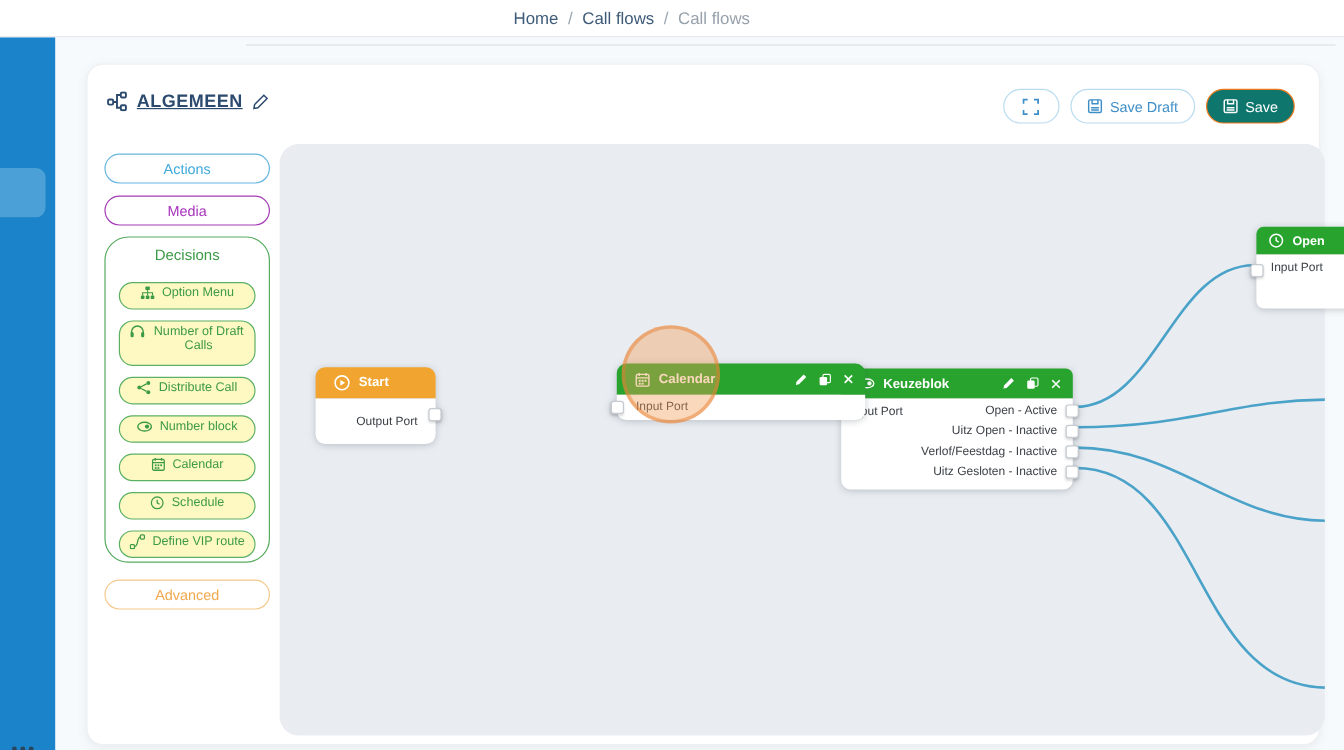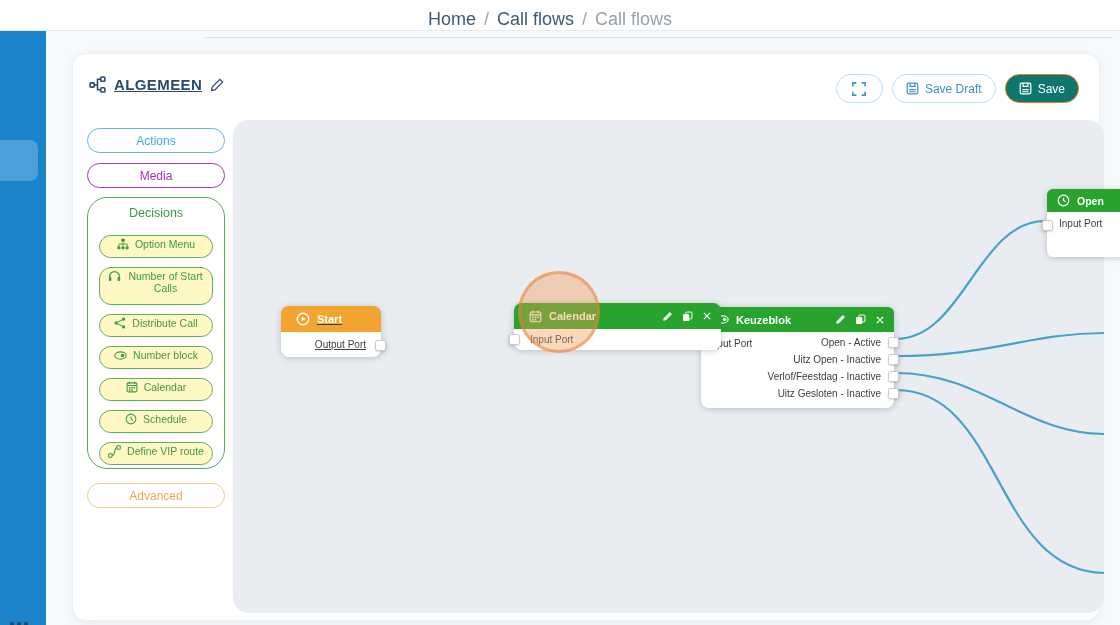--- a/index.html
+++ b/index.html
@@ -8,21 +8,21 @@
     position:relative; width:1120px; height:625px; overflow:hidden;
     background:#f7fafc; font-family:"Liberation Sans", sans-serif;
   }
   
   .topbar {
     position:absolute; left:0; top:0; width:1120px; height:31px;
     background:#ffffff; border-bottom:1px solid #e7eaee; z-index:20;
   }
   .breadcrumb {
     position:absolute; left:428px; top:0; height:30px;
-    display:flex; align-items:flex-end; gap:8px; font-size:18px;
+    display:flex; align-items:center; gap:8px; font-size:14px;
   }
   .breadcrumb a { color:#3d5a78; text-decoration:none; cursor:pointer; }
   .breadcrumb .sep { color:#9aa6b0; }
   .breadcrumb .current { color:#97a1ab; }
   .hairline {
     position:absolute; left:205px; top:37px; width:908px; height:1px;
     background:#c7ced4; opacity:.55; z-index:1;
   }
   
   .rail {
@@ -99,22 +99,22 @@
   .hdr-orange { background:#f1a42f; }
   .hdr-actions { margin-left:auto; display:flex; align-items:center; gap:9px; }
   .hdr-actions .icn { display:flex; cursor:pointer; }
   .node-body { background:#fff; border-radius:0 0 8px 8px; position:relative; }
   .port {
     position:absolute; width:11px; height:11px; background:#fff;
     border:1px solid #c6cbd1; border-radius:2.5px;
     box-shadow:0 1px 2px rgba(0,0,0,.14); cursor:pointer;
   }
   
-  .node-start { left:48px; top:186px; width:100px; z-index:2;text-decoration:underline; }
-  .node-start .node-body { height:25px; display:flex; align-items:center;
+  .node-start { left:30px; top:186px; width:100px; z-index:2; }
+  .node-start .node-body { height:38px; display:flex; align-items:center;
       justify-content:flex-end; padding-right:15px; }
   .node-start .port { right:-5px; top:8px; }
   
   .node-calendar { left:281px; top:183px; width:207px; z-index:3; }
   .node-calendar .node-body { height:21px; display:flex; align-items:center; padding-left:16px; }
   .node-calendar .port { left:-5px; top:5px; }
   
   .node-keuzeblok { left:468px; top:187px; width:193px; z-index:2; }
   .node-keuzeblok .node-header { height:25px; border-radius:6px 6px 0 0; }
   .node-keuzeblok .node-body { height:76px; padding-top:2px; }
@@ -236,21 +236,21 @@
       </div>
 
       <div class="ditem tall">
         <span class="icn">
           <svg width="13" height="13" viewBox="0 0 16 16">
               <path d="M2 10V8a6 6 0 0 1 12 0v2" fill="none" stroke="#3d9a47" stroke-width="1.5"></path>
               <rect x="1" y="8.5" width="3.2" height="5" rx="1.2" fill="#3d9a47"></rect>
               <rect x="11.8" y="8.5" width="3.2" height="5" rx="1.2" fill="#3d9a47"></rect>
             </svg>
         </span>
-        <span class="lbl">Number of Start Calls</span>
+        <span class="lbl">Number of Draft Calls</span>
       </div>
 
       <div class="ditem">
         <span class="icn">
           <svg width="12" height="12" viewBox="0 0 16 16">
               <g fill="#3d9a47">
                 <circle cx="12.8" cy="2.8" r="2.2"></circle>
                 <circle cx="2.8" cy="8" r="2.2"></circle>
                 <circle cx="12.8" cy="13.2" r="2.2"></circle>
               </g>

